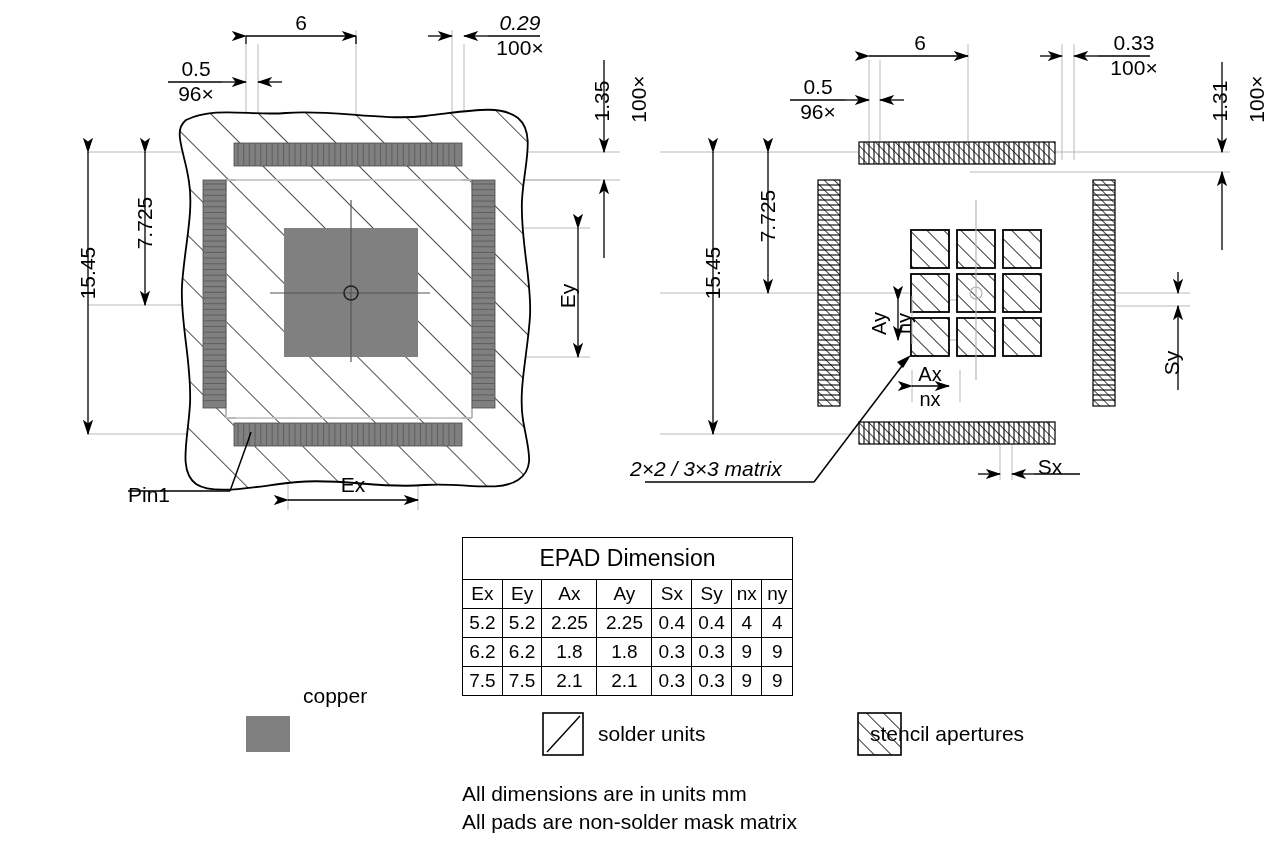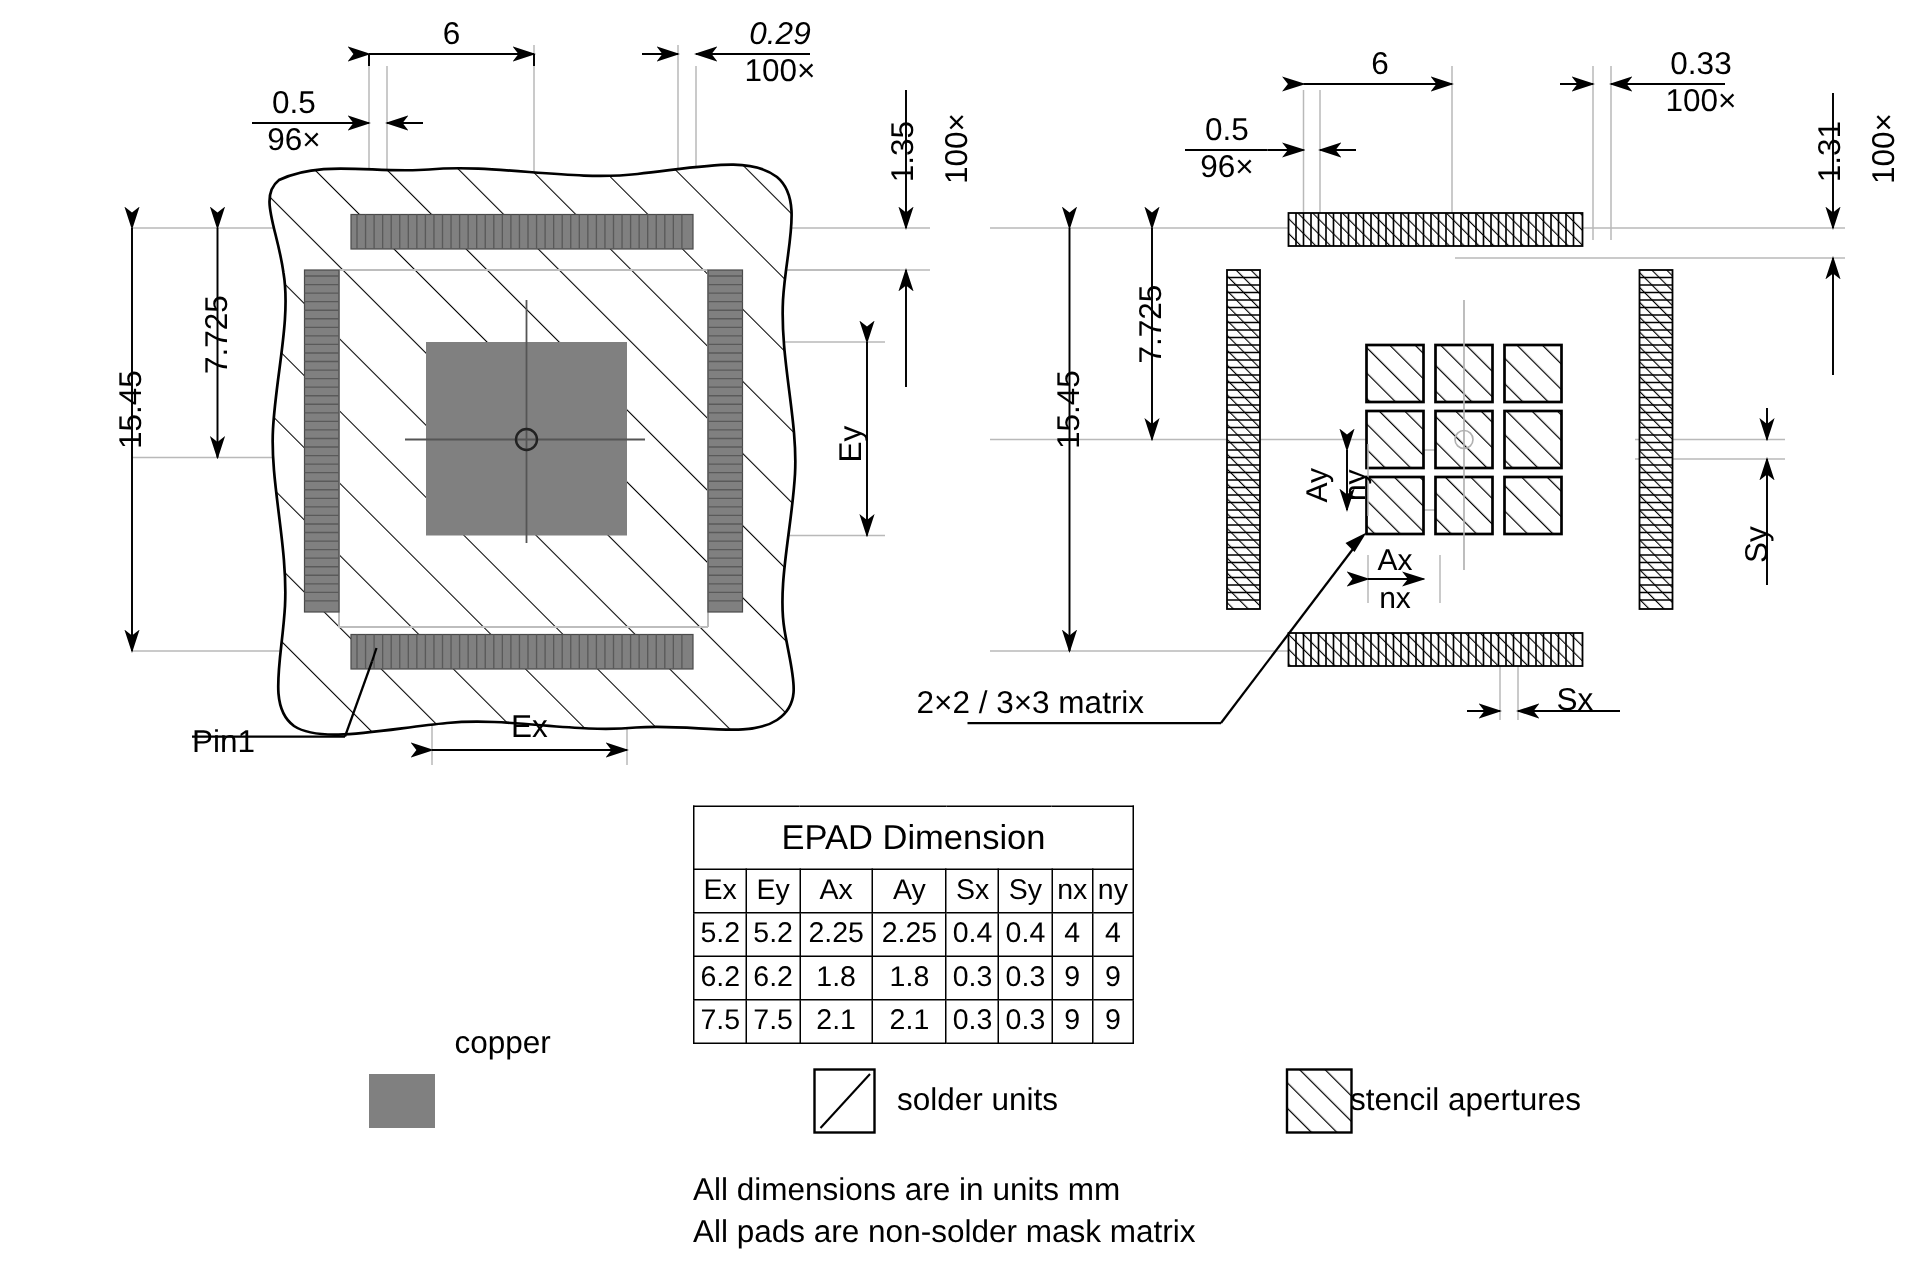--- a/index.html
+++ b/index.html
@@ -653,23 +653,23 @@
 
 <div class="lbl small vert" style="left:868px;top:313px;transform:rotate(-90deg);">Ay</div>
 <div class="lbl small vert" style="left:894px;top:313px;transform:rotate(-90deg);">ny</div>
 
 <div class="lbl small c" style="left:930px;top:364px;">Ax</div>
 <div class="lbl small c" style="left:930px;top:389px;">nx</div>
 
 <div class="lbl c" style="left:1050px;top:456px;">Sx</div>
 <div class="lbl vert" style="left:1160px;top:352px;transform:rotate(-90deg);">Sy</div>
 
-<div class="lbl" style="left:611px;top:458px;">2×2 / 3×3 matrix</div>
-
-<table class="tbl" style="left:462px;top:537px;width:294px;">
+<div class="lbl" style="left:630px;top:458px;font-style:italic;">2×2 / 3×3 matrix</div>
+
+<table class="tbl" style="left:462px;top:537px;width:331px;">
   <tbody>
         <tr>
     <td class="title" colspan="8">EPAD Dimension</td>
   </tr>
   <tr>
     <th>Ex</th>
     <th>Ey</th>
     <th>Ax</th>
     <th>Ay</th>
     <th>Sx</th>
@@ -712,18 +712,18 @@
 
 <svg width="1280" height="843" style="pointer-events:none;">
   <rect x="246" y="716" width="44" height="36" fill="#808080"></rect>
   <rect x="543" y="713" width="40" height="42" fill="#fff" stroke="#000" stroke-width="1.6"></rect>
   <line x1="547" y1="752" x2="580" y2="716" stroke="#000" stroke-width="1.4"></line>
   <rect x="858" y="713" width="43" height="42" fill="url(#stencilHatchBig)" stroke="#000" stroke-width="1.6"></rect>
 </svg>
 
 <div class="lbl" style="left:303px;top:685px;">copper</div>
 <div class="lbl" style="left:598px;top:723px;">solder units</div>
-<div class="lbl" style="left:900px;top:723px;text-align:right;">stencil apertures</div>
+<div class="lbl" style="left:870px;top:723px;text-align:right;">stencil apertures</div>
 
 <div class="note" style="left:462px;top:782px;">All dimensions are in units mm</div>
 <div class="note" style="left:462px;top:810px;">All pads are non-solder mask matrix</div>
 
 </div>
 
 </body></html>

